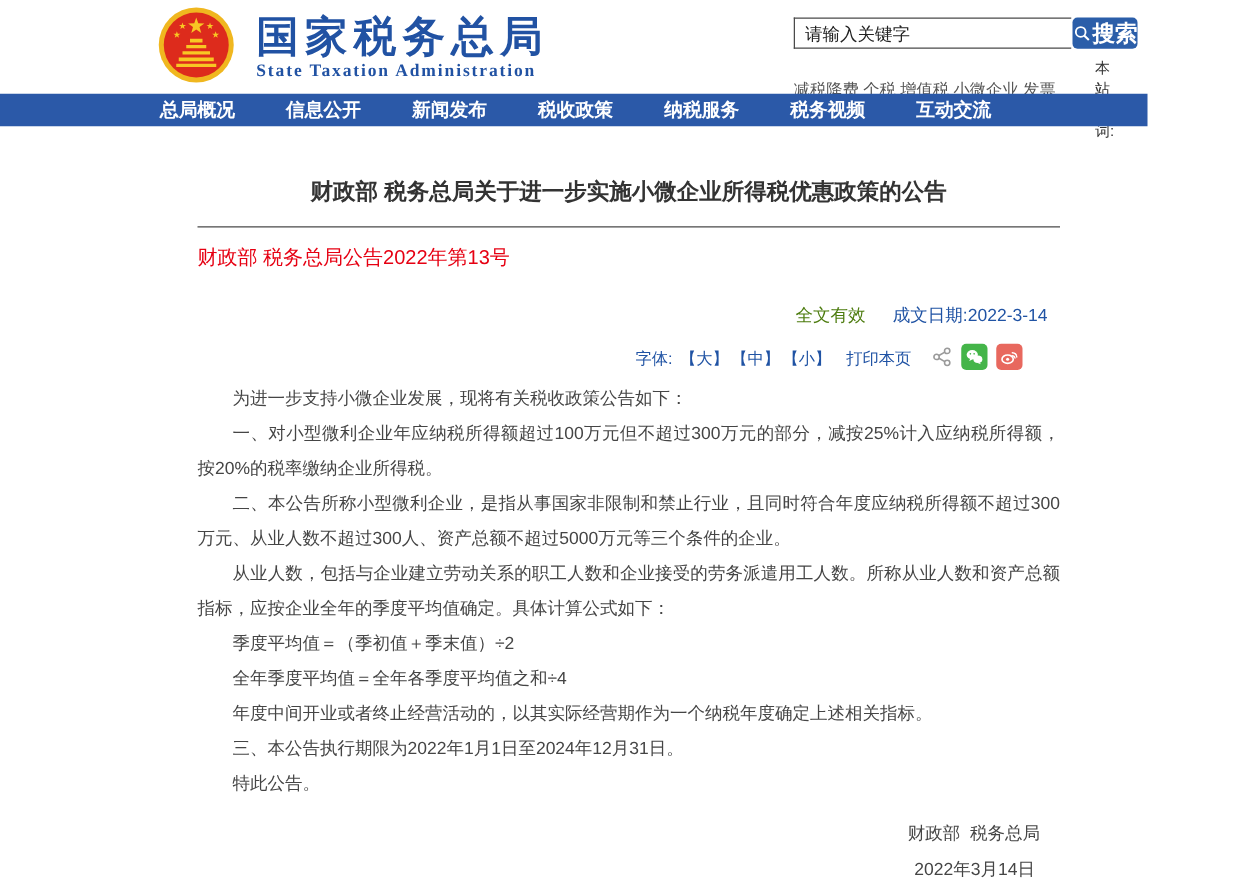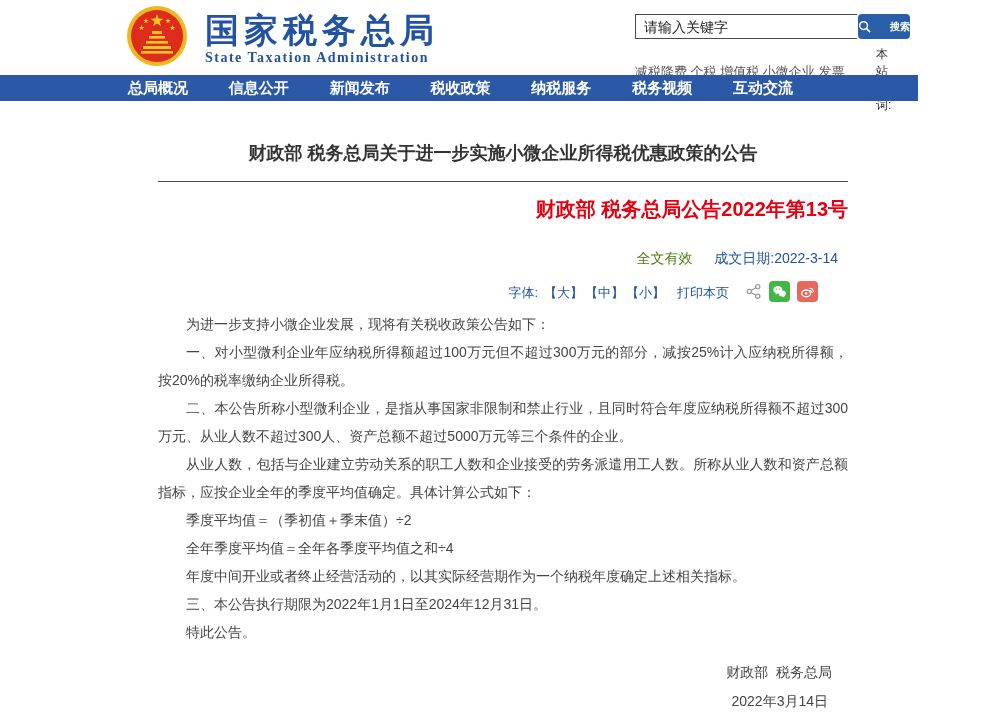--- a/index.html
+++ b/index.html
@@ -24,22 +24,22 @@
     letter-spacing: 1.5px; margin-top: 0px;
   }
   .search-row { position: absolute; left: 635px; top: 14px; height: 26px; display: flex; }
   .search-input {
     width: 222px; height: 25px; border: 1px solid #4a4a4a; border-right: none;
     padding: 0 8px; font-size: 14px; color: #222; outline: none;
   }
   .search-input::placeholder { color: #222; opacity: 1; }
   .search-btn {
     width: 52px; height: 25px; background: #2b5ea9; color: #fff;
-    border: none; border-radius: 4px; font-size: 10px; font-weight: bold;
-    display: flex; align-items: center; justify-content: space-between; gap: 2px;
+    border: none; border-radius: 4px; font-size: 18px; font-weight: bold;
+    display: flex; align-items: center; justify-content: flex-end; gap: 2px;
     cursor: pointer; margin-left: 1px;
   }
   .hot-label { position: absolute; left: 876px; top: 46px; font-size: 12px; color: #333; }
   .hot-words { position: absolute; left: 635px; top: 63px; font-size: 13px; color: #555; white-space: nowrap; }
 
   
   .nav {
     position: absolute; left: 0; top: 75px; width: 918px; height: 26px;
     background: #2b59a8; z-index: 2;
     display: flex; align-items: center;
@@ -51,22 +51,22 @@
   }
 
   
   .article { position: absolute; left: 158px; top: 101px; width: 690px; }
   .article-title {
     margin-top: 40px; text-align: center;
     font-size: 18px; font-weight: bold; color: #333; line-height: 24px;
   }
   .title-divider { margin-top: 16px; border: none; border-top: 1px solid #4a4a4a; height: 0; }
   .doc-number {
-    margin-top: 14px; text-align: right;
-    font-size: 20px; font-weight: bold; color: #e60012;
+    margin-top: 14px; text-align: left;
+    font-size: 16px; font-weight: normal; color: #e60012;
   }
   .meta-row { margin-top: 27px; text-align: right; font-size: 14px; padding-right: 10px; }
   .status-valid { color: #4d7c0f; margin-right: 18px; }
   .doc-date { color: #2053a4; }
   .controls-row {
     margin-top: 13px; display: flex; justify-content: flex-end; align-items: flex-end;
     font-size: 13px; color: #2053a4; padding-right: 30px;
   }
   .controls-row a { color: #2053a4; text-decoration: none; cursor: pointer; }
   .font-label { margin-right: 6px; }

